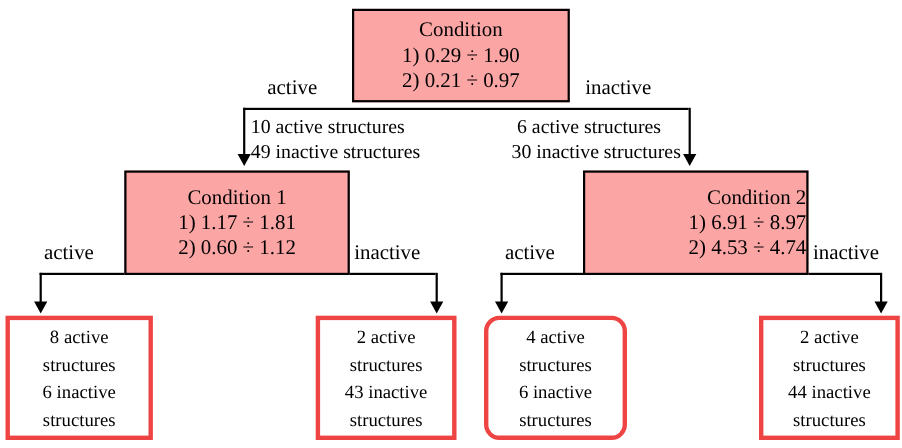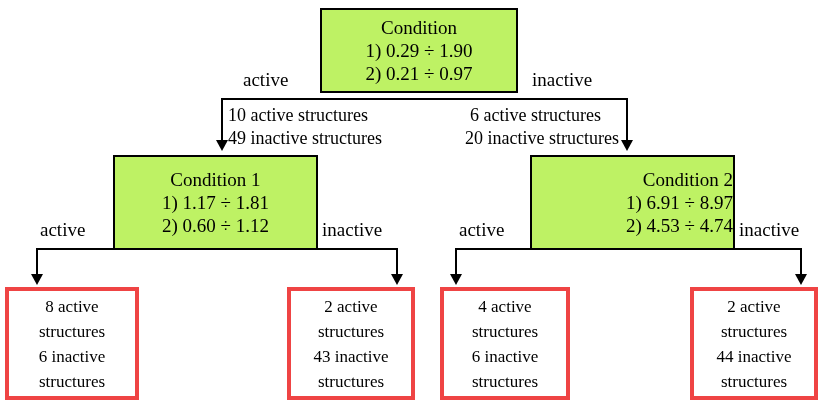--- a/index.html
+++ b/index.html
@@ -15,21 +15,21 @@
     background: #ffffff;
     font-family: "Liberation Serif", "DejaVu Serif", serif;
     color: #000000;
     overflow: hidden;
   }
   
   .node {
     position: absolute;
     box-sizing: border-box;
     border: 2px solid #000000;
-    background: #bef264;
+    background: #fca5a5;
     display: flex;
     flex-direction: column;
     align-items: center;
     justify-content: center;
     text-align: center;
     z-index: 3;
   }
   .node .title {
     font-size: 19px;
     line-height: 23px;
@@ -113,21 +113,21 @@
 
   <div class="hline" style="left:221px; top:98px; width:405px;"></div>
   <div class="vline" style="left:221px; top:98px; height:46px;"></div>
   <div class="arrowhead" style="left:216px; top:140px;"></div>
   <div class="vline" style="left:626px; top:98px; height:46px;"></div>
   <div class="arrowhead" style="left:621px; top:140px;"></div>
 
   <div class="stat" style="left:228px; top:104px;">10 active structures</div>
   <div class="stat" style="left:228px; top:127px;">49 inactive structures</div>
   <div class="stat" style="left:470px; top:104px;">6 active structures</div>
-  <div class="stat" style="left:465px; top:127px;">20 inactive structures</div>
+  <div class="stat" style="left:465px; top:127px;">30 inactive structures</div>
 
   <div class="node" style="left:113px; top:155px; width:205px; height:95px;">
     <div class="title">Condition 1</div>
     <div class="rule">1) 1.17 ÷ 1.81</div>
     <div class="rule">2) 0.60 ÷ 1.12</div>
   </div>
 
   <div class="edge-label" style="left:40px; top:220px;">active</div>
   <div class="edge-label" style="left:322px; top:220px;">inactive</div>
 
@@ -159,21 +159,21 @@
     <div class="lf">structures</div>
   </div>
 
   <div class="leaf" style="left:287px; top:287px; width:128px; height:113px;">
     <div class="lf">2 active</div>
     <div class="lf">structures</div>
     <div class="lf">43 inactive</div>
     <div class="lf">structures</div>
   </div>
 
-  <div class="leaf" style="left:440px; top:287px; width:130px; height:113px;">
+  <div class="leaf" style="left:440px; top:287px; width:130px; height:113px;border-radius:14px;">
     <div class="lf">4 active</div>
     <div class="lf">structures</div>
     <div class="lf">6 inactive</div>
     <div class="lf">structures</div>
   </div>
 
   <div class="leaf" style="left:690px; top:287px; width:128px; height:113px;">
     <div class="lf">2 active</div>
     <div class="lf">structures</div>
     <div class="lf">44 inactive</div>

